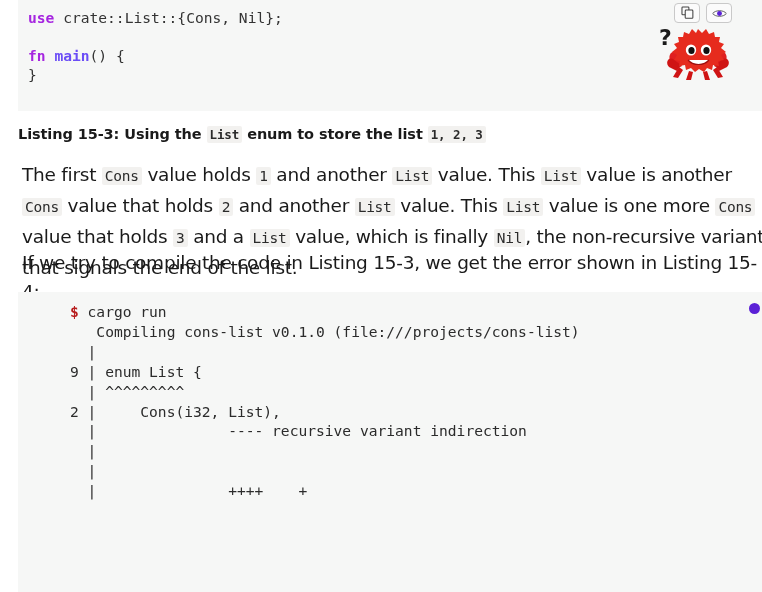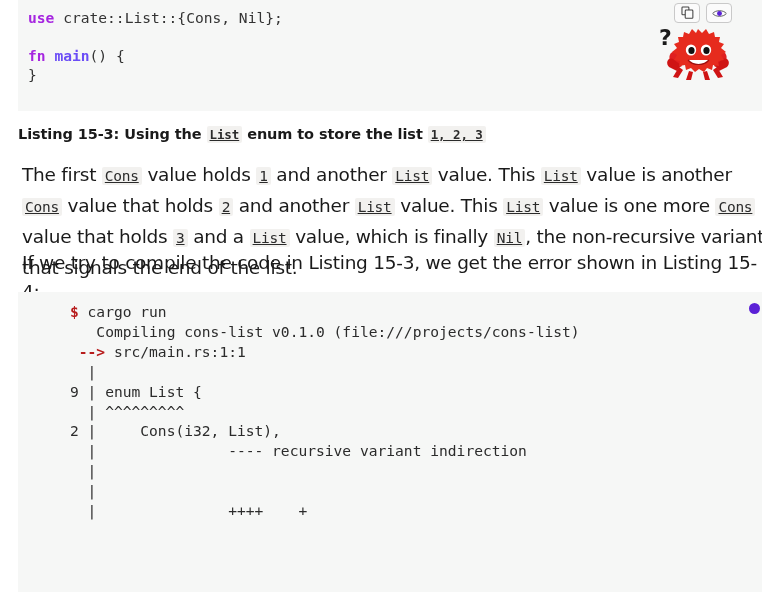--- a/index.html
+++ b/index.html
@@ -109,21 +109,20 @@
   #para2 { top: 248px; }
 
   code.inline {
     font-family: "DejaVu Sans Mono", monospace;
     font-size: 14.5px;
     background: #f2f1ef;
     color: #2b2b2b;
     padding: 1px 3px;
     border-radius: 2px;
     white-space: pre;
-    text-decoration: underline;
   }
   .caption code.inline { font-size: 12.5px; }
 
   
   .term-block {
     position: absolute;
     left: 18px;
     top: 292px;
     width: 744px;
     height: 300px;
@@ -217,21 +216,20 @@
 
   <div class="caption" id="caption"><span>Listing 15-3: Using the </span><code class="inline">List</code><span> enum to store the list </span><code class="inline">1, 2, 3</code></div>
 
   <div class="prose" id="para1"><span>The first </span><code class="inline">Cons</code><span> value holds </span><code class="inline">1</code><span> and another </span><code class="inline">List</code><span> value. This </span><code class="inline">List</code><span> value is another </span><code class="inline">Cons</code><span> value that holds </span><code class="inline">2</code><span> and another </span><code class="inline">List</code><span> value. This </span><code class="inline">List</code><span> value is one more </span><code class="inline">Cons</code><span> value that holds </span><code class="inline">3</code><span> and a </span><code class="inline">List</code><span> value, which is finally </span><code class="inline">Nil</code><span>, the non-recursive variant that signals the end of the list.</span></div>
   <div class="prose" id="para2"><span>If we try to compile the code in Listing 15-3, we get the error shown in Listing 15-4:</span></div>
 
   <div class="term-block">
     <div id="term-lines">
         <div class="term-line"><span class="t-red">$</span><span> cargo run</span></div>
         <div class="term-line"><span>   Compiling cons-list v0.1.0 (file:///projects/cons-list)</span></div>
-        <div class="term-line"><span> </span><span class="t-red">--&gt;</span><span> src/main.rs:1:1</span></div>
         <div class="term-line"><span>  |</span></div>
         <div class="term-line"><span>9 | enum List {</span></div>
         <div class="term-line"><span>  | ^^^^^^^^^</span></div>
         <div class="term-line"><span>2 |     Cons(i32, List),</span></div>
         <div class="term-line"><span>  |               ---- recursive variant indirection</span></div>
         <div class="term-line"><span>  |</span></div>
         <div class="term-line"><span>  |</span></div>
         <div class="term-line"><span>  |               ++++    +</span></div>
         <div class="term-line">&nbsp;</div>
       </div>

